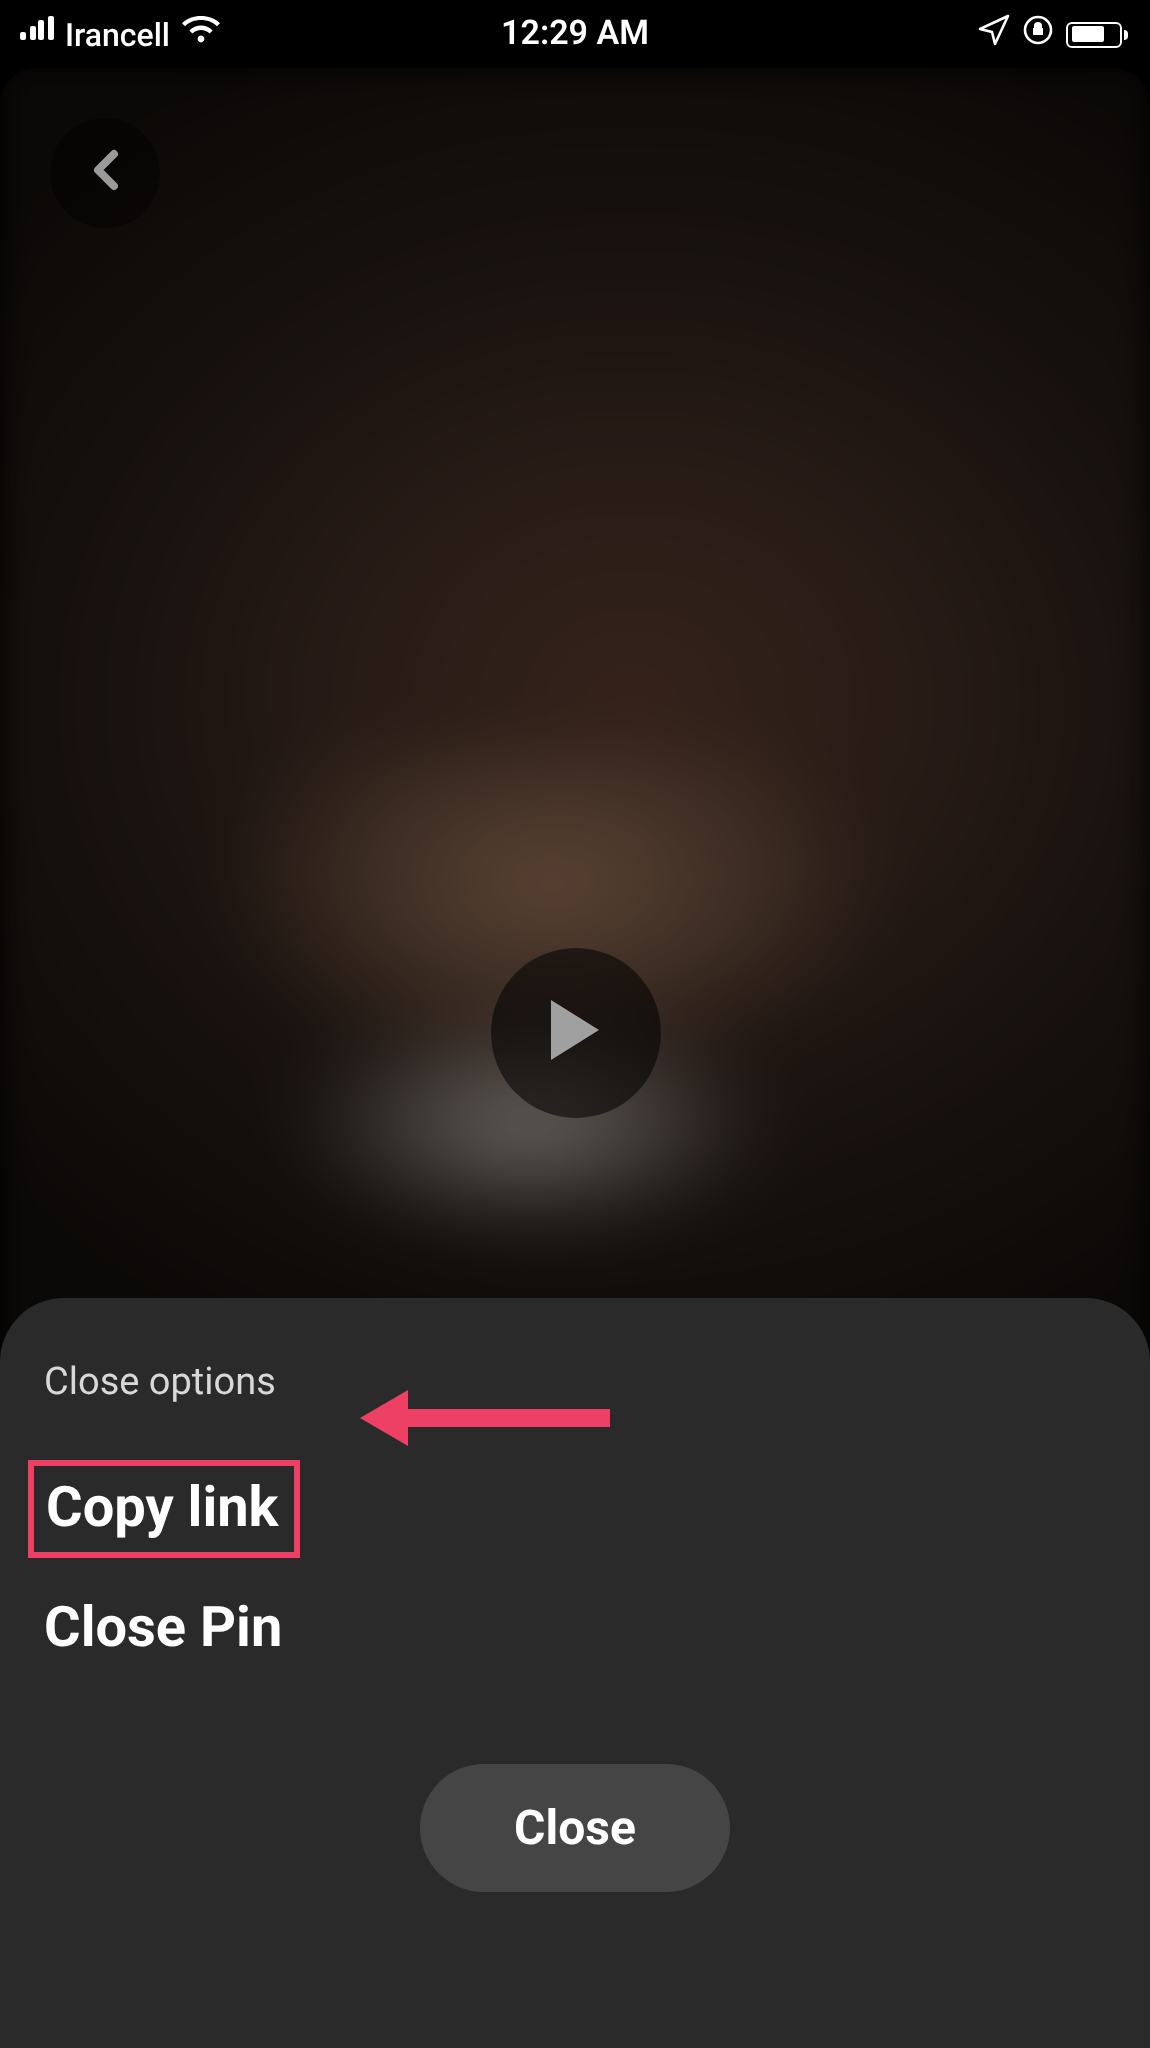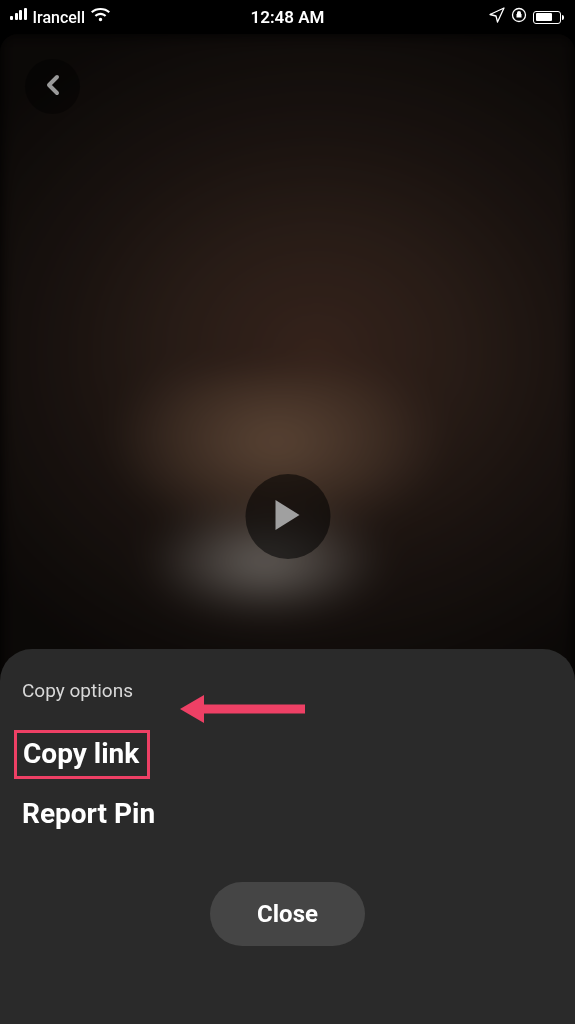--- a/index.html
+++ b/index.html
@@ -216,21 +216,21 @@
         <span></span>
         <span></span>
     </div>
     <span class="carrier">Irancell</span>
     <span class="wifi-icon">
       <svg width="19" height="14" viewBox="0 0 19 14">
           <path d="M9.5 13.2c-.9 0-1.7-.8-1.7-1.7s.8-1.7 1.7-1.7 1.7.8 1.7 1.7-.8 1.7-1.7 1.7zm-4.3-4.4l-1.5-1.5C5.3 5.7 7.3 4.8 9.5 4.8s4.2.9 5.8 2.5l-1.5 1.5c-1.1-1.1-2.7-1.8-4.3-1.8s-3.2.7-4.3 1.8zM1.5 5.1L0 3.6C2.5 1.1 5.9 0 9.5 0s7 1.1 9.5 3.6l-1.5 1.5C15.4 3 12.6 2 9.5 2S3.6 3 1.5 5.1z" fill="#fff"></path>
         </svg>
     </span>
   </div>
-  <div class="status-center">12:48 AM</div>
+  <div class="status-center">12:29 AM</div>
   <div class="status-right">
     <span>
       <svg width="16" height="16" viewBox="0 0 16 16">
           <path d="M15 1L1 7.5l6 1.5 1.5 6L15 1z" fill="none" stroke="#fff" stroke-width="1.3" stroke-linejoin="round"></path>
         </svg>
     </span>
     <span>
       <svg width="16" height="16" viewBox="0 0 16 16">
           <circle cx="8" cy="8" r="6.5" fill="none" stroke="#fff" stroke-width="1.3"></circle>
           <path d="M6 7V6a2 2 0 014 0v1h.5v3.5h-5V7H6z" fill="#fff"></path>
@@ -256,30 +256,30 @@
 
   <div class="play-button">
     <span>
       <svg width="30" height="34" viewBox="0 0 30 34">
           <path d="M3 2l24 15L3 32V2z" fill="#a0a0a0"></path>
         </svg>
     </span>
   </div>
 
   <div class="bottom-sheet">
-    <div class="sheet-title">Copy options</div>
+    <div class="sheet-title">Close options</div>
 
     <div>
       <div class="highlight-box">
         <div class="sheet-item">Copy link</div>
       </div>
     </div>
 
     <div>
-      <div class="sheet-item">Report Pin</div>
+      <div class="sheet-item">Close Pin</div>
     </div>
 
     <div class="close-button">Close</div>
 
     <div class="annotation-arrow">
       <svg width="130" height="40" viewBox="0 0 130 40">
         <line x1="125" y1="20" x2="20" y2="20" stroke="#ee4065" stroke-width="9"></line>
         <path d="M24 6 L0 20 L24 34 Z" fill="#ee4065"></path>
       </svg>
     </div>

